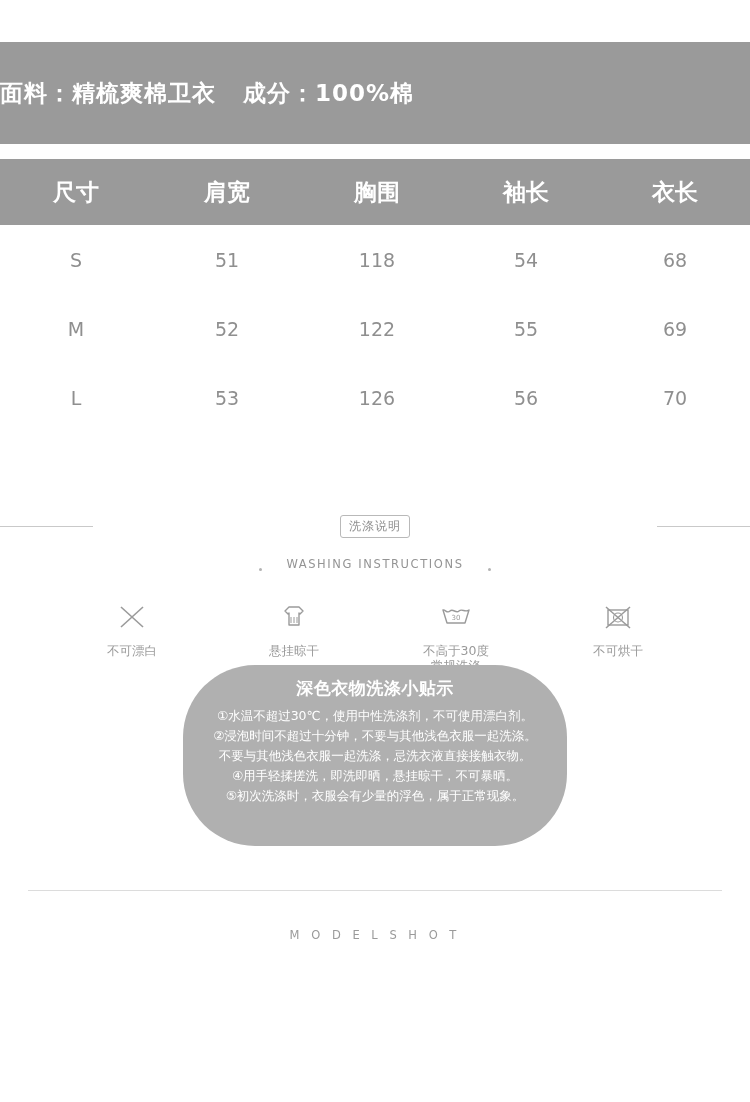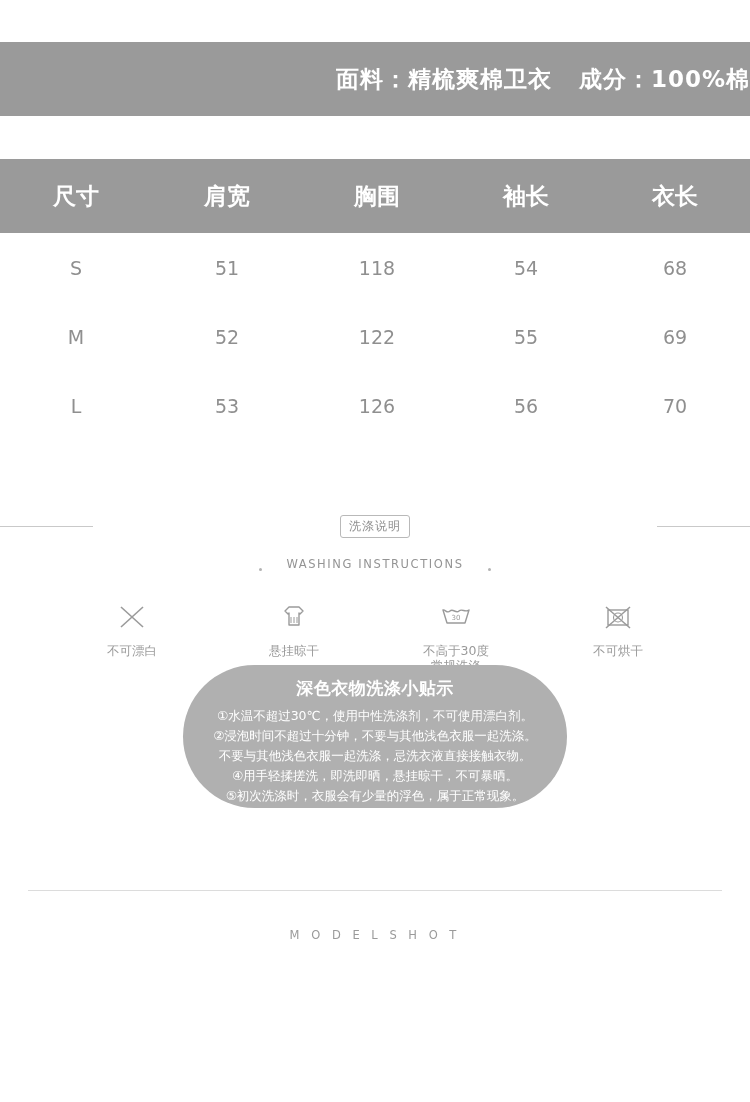--- a/index.html
+++ b/index.html
@@ -16,43 +16,43 @@
     color: #8c8c8c;
     overflow: hidden;
   }
 
   
   .fabric-banner {
     position: absolute;
     left: 0;
     top: 42px;
     width: 750px;
-    height: 74px;
+    height: 102px;
     background: #9a9a9a;
     display: flex;
     align-items: center;
-    justify-content: flex-end;
+    justify-content: flex-start;
   }
   .fabric-banner .txt {
     color: #ffffff;
     font-size: 23px;
     font-weight: bold;
     letter-spacing: 1px;
     white-space: pre;
   }
 
   
   .size-table {
     position: absolute;
     left: 0;
     top: 159px;
     width: 750px;
   }
   .size-head {
-    height: 74px;
+    height: 66px;
     background: #9a9a9a;
     display: flex;
     align-items: center;
   }
   .size-head .cell {
     color: #ffffff;
     font-size: 23px;
     font-weight: bold;
     text-align: center;
   }
@@ -139,21 +139,21 @@
     line-height: 15px;
     white-space: pre-line;
   }
 
   
   .tips {
     position: absolute;
     left: 183px;
     top: 665px;
     width: 384px;
-    height: 143px;
+    height: 181px;
     background: #b0b0b0;
     border-radius: 72px;
     color: #ffffff;
     padding: 12px 18px 0 18px;
     text-align: center;
   }
   .tips-title {
     font-size: 17px;
     font-weight: bold;
     letter-spacing: 0.5px;

